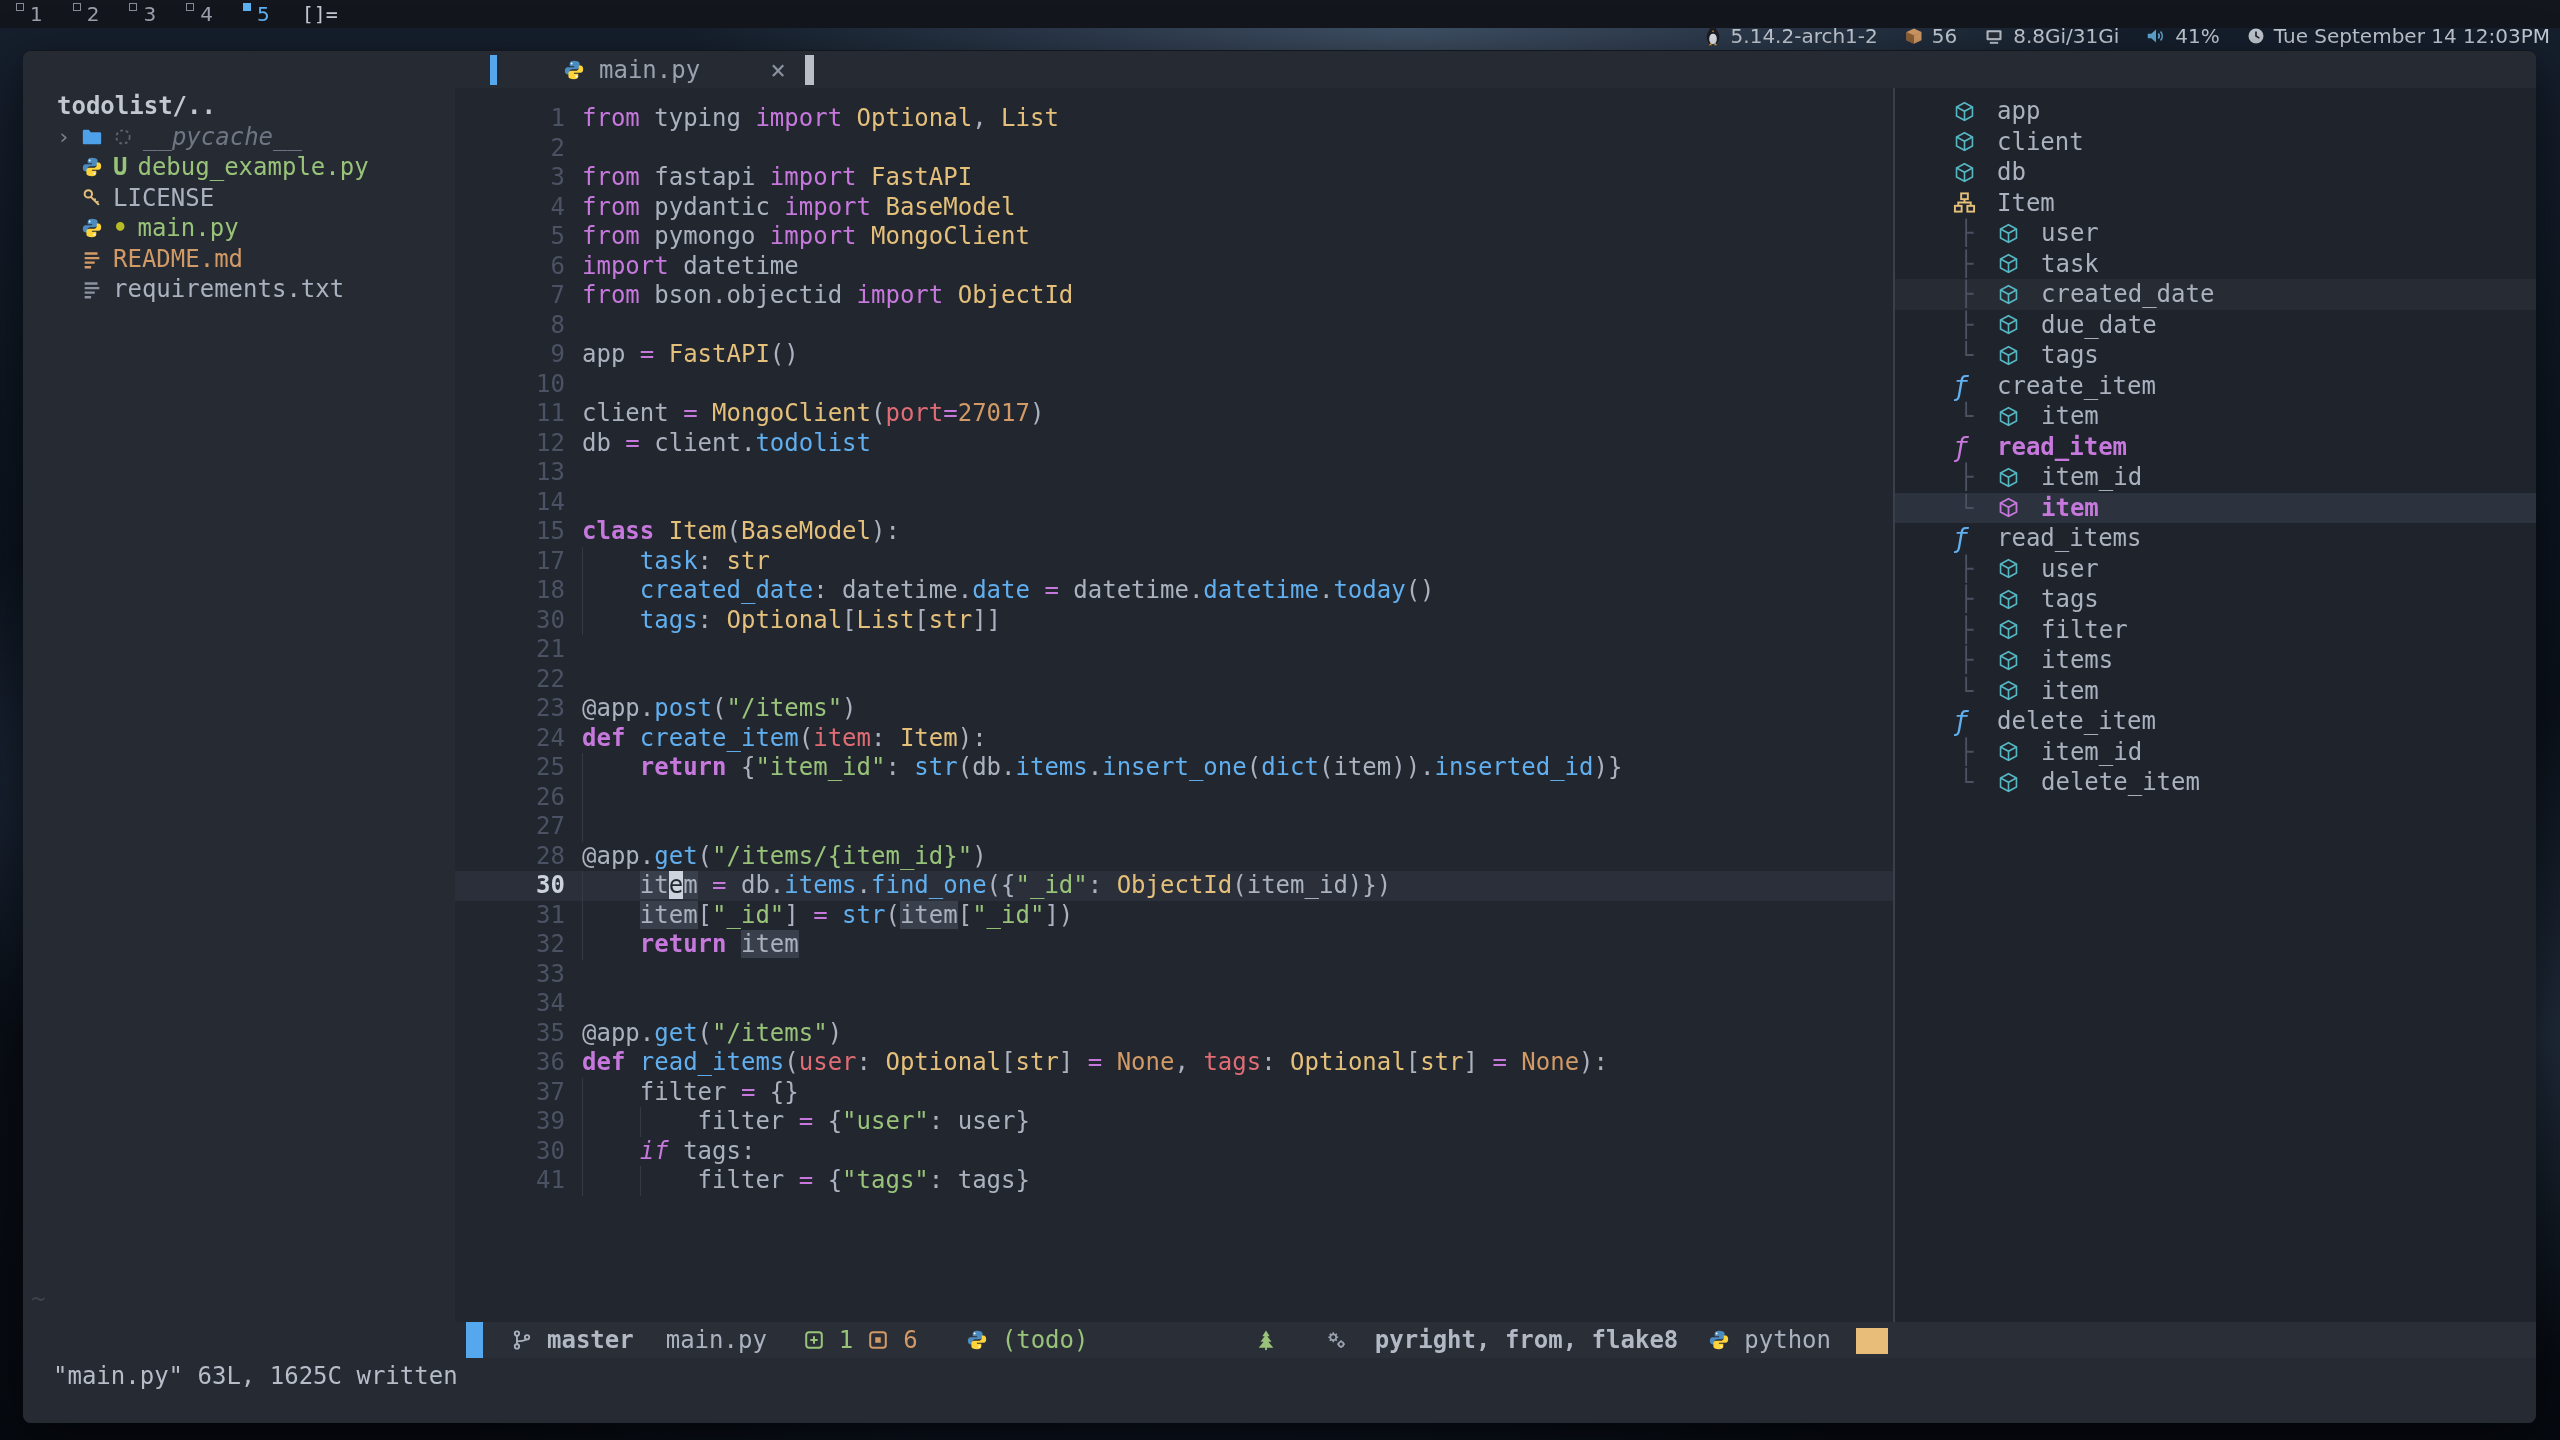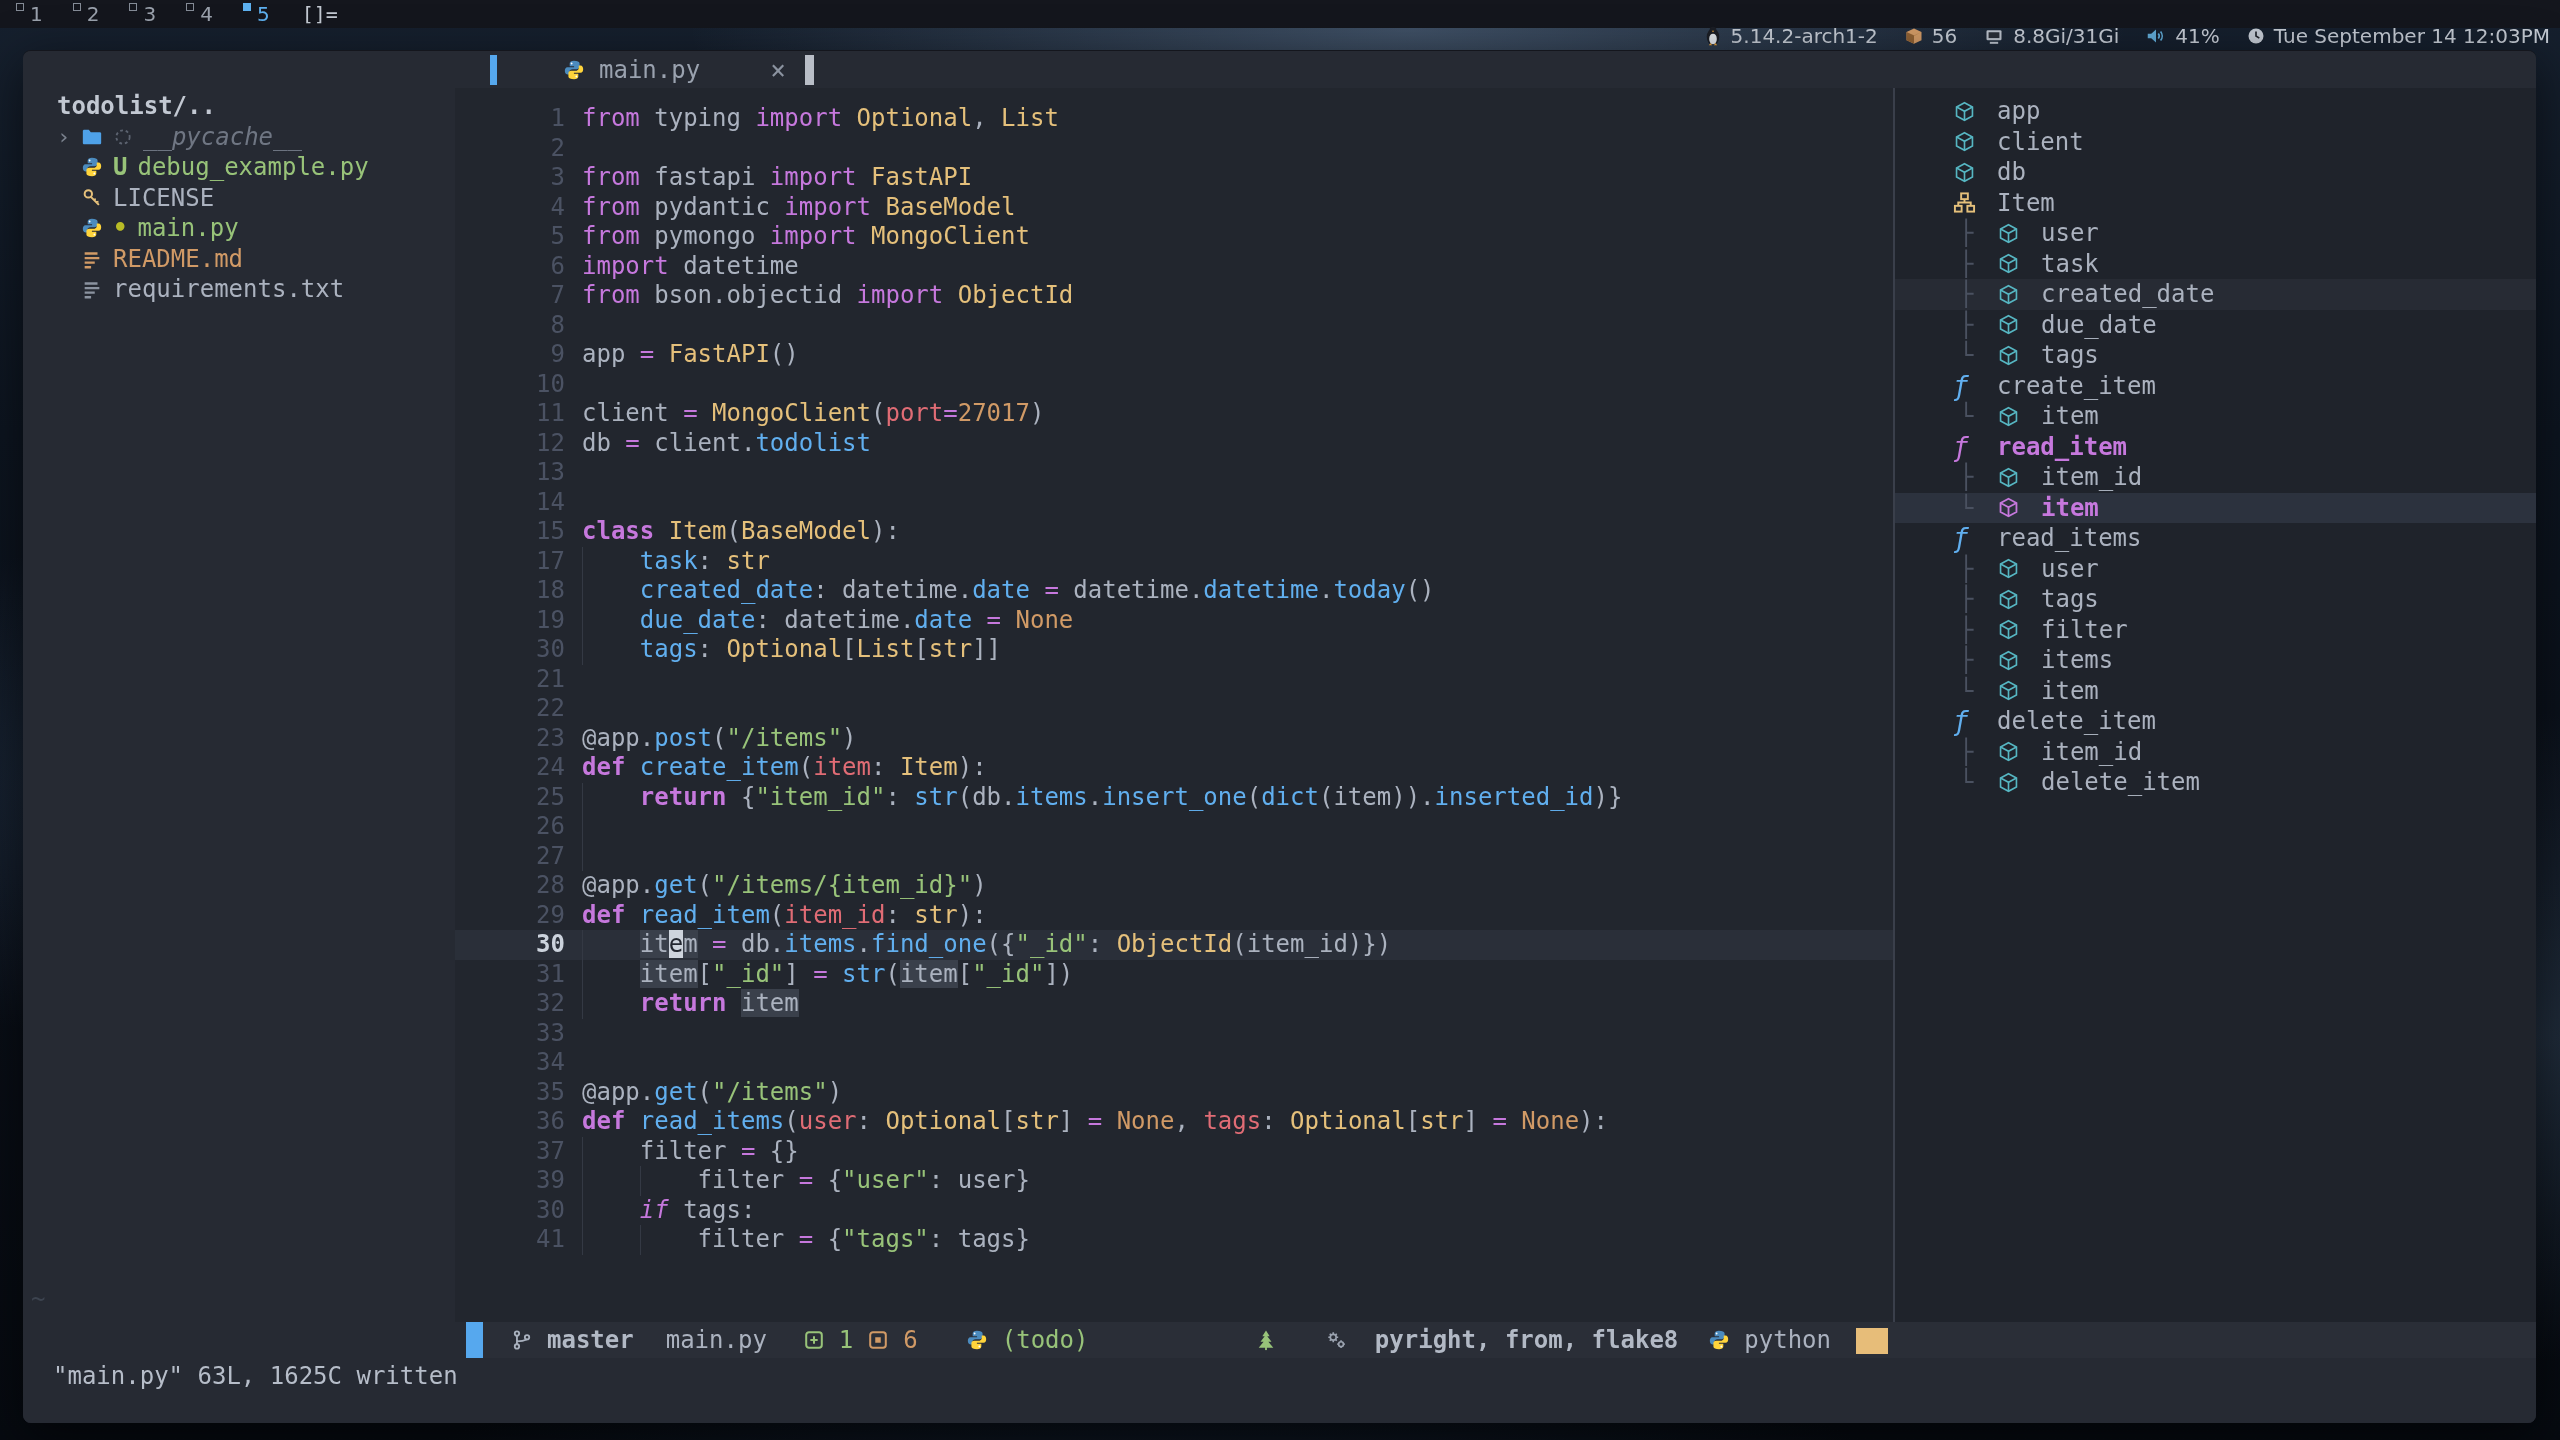--- a/index.html
+++ b/index.html
@@ -262,31 +262,29 @@
           <div class="line"><span class="lnum">8</span><span class="code"></span></div>
           <div class="line"><span class="lnum">9</span><span class="code"><span class="fg">app </span><span class="kw">=</span><span class="fg"> </span><span class="ty">FastAPI</span><span class="fg">()</span></span></div>
           <div class="line"><span class="lnum">10</span><span class="code"></span></div>
           <div class="line"><span class="lnum">11</span><span class="code"><span class="fg">client </span><span class="kw">=</span><span class="fg"> </span><span class="ty">MongoClient</span><span class="fg">(</span><span class="pa">port</span><span class="kw">=</span><span class="nu">27017</span><span class="fg">)</span></span></div>
           <div class="line"><span class="lnum">12</span><span class="code"><span class="fg">db </span><span class="kw">=</span><span class="fg"> client.</span><span class="fn">todolist</span></span></div>
           <div class="line"><span class="lnum">13</span><span class="code"></span></div>
           <div class="line"><span class="lnum">14</span><span class="code"></span></div>
           <div class="line"><span class="lnum">15</span><span class="code"><span class="kwb">class </span><span class="ty">Item</span><span class="fg">(</span><span class="ty">BaseModel</span><span class="fg">):</span></span></div>
           <div class="line"><i class="gd" style="left: 127px;"></i><span class="lnum">17</span><span class="code"><span class="fg">    </span><span class="fn">task</span><span class="fg">: </span><span class="ty">str</span></span></div>
           <div class="line"><i class="gd" style="left: 127px;"></i><span class="lnum">18</span><span class="code"><span class="fg">    </span><span class="fn">created_date</span><span class="fg">: </span><span class="fg">datetime.</span><span class="fn">date</span><span class="fg"> </span><span class="kw">=</span><span class="fg"> datetime.</span><span class="fn">datetime</span><span class="fg">.</span><span class="fn">today</span><span class="fg">()</span></span></div>
-          <div class="line"><i class="gd" style="left: 127px;"></i><span class="lnum">19</span><span class="code"><span class="fg">    </span><span class="fn">due_date</span><span class="fg">: </span><span class="fg">datetime.</span><span class="fn">date</span><span class="fg"> </span><span class="kw">=</span><span class="fg"> </span><span class="nu">None</span></span></div>
           <div class="line"><i class="gd" style="left: 127px;"></i><span class="lnum">30</span><span class="code"><span class="fg">    </span><span class="fn">tags</span><span class="fg">: </span><span class="ty">Optional</span><span class="fg">[</span><span class="ty">List</span><span class="fg">[</span><span class="ty">str</span><span class="fg">]]</span></span></div>
           <div class="line"><span class="lnum">21</span><span class="code"></span></div>
           <div class="line"><span class="lnum">22</span><span class="code"></span></div>
           <div class="line"><span class="lnum">23</span><span class="code"><span class="fg">@app.</span><span class="fn">post</span><span class="fg">(</span><span class="st">"/items"</span><span class="fg">)</span></span></div>
           <div class="line"><span class="lnum">24</span><span class="code"><span class="kwb">def </span><span class="fn">create_item</span><span class="fg">(</span><span class="pa">item</span><span class="fg">: </span><span class="ty">Item</span><span class="fg">):</span></span></div>
           <div class="line"><i class="gd" style="left: 127px;"></i><span class="lnum">25</span><span class="code"><span class="fg">    </span><span class="kwb">return</span><span class="fg"> {</span><span class="st">"item_id"</span><span class="fg">: </span><span class="fn">str</span><span class="fg">(db.</span><span class="fn">items</span><span class="fg">.</span><span class="fn">insert_one</span><span class="fg">(</span><span class="fn">dict</span><span class="fg">(item)).</span><span class="fn">inserted_id</span><span class="fg">)}</span></span></div>
           <div class="line"><i class="gd" style="left: 127px;"></i><span class="lnum">26</span><span class="code"></span></div>
           <div class="line"><i class="gd" style="left: 127px;"></i><span class="lnum">27</span><span class="code"></span></div>
           <div class="line"><span class="lnum">28</span><span class="code"><span class="fg">@app.</span><span class="fn">get</span><span class="fg">(</span><span class="st">"/items/{item_id}"</span><span class="fg">)</span></span></div>
-          <div class="line"><span class="lnum">29</span><span class="code"><span class="kwb">def </span><span class="fn">read_item</span><span class="fg">(</span><span class="pa">item_id</span><span class="fg">: </span><span class="ty">str</span><span class="fg">):</span></span></div>
           <div class="line cursorline"><i class="gd" style="left: 127px;"></i><span class="lnum">30</span><span class="code"><span class="fg">    </span><span class="wh">it</span><span class="cur">e</span><span class="wh">m</span><span class="fg"> </span><span class="kw">=</span><span class="fg"> db.</span><span class="fn">items</span><span class="fg">.</span><span class="fn">find_one</span><span class="fg">({</span><span class="st">"_id"</span><span class="fg">: </span><span class="ty">ObjectId</span><span class="fg">(item_id)})</span></span></div>
           <div class="line"><i class="gd" style="left: 127px;"></i><span class="lnum">31</span><span class="code"><span class="fg">    </span><span class="wh">item</span><span class="fg">[</span><span class="st">"_id"</span><span class="fg">] </span><span class="kw">=</span><span class="fg"> </span><span class="fn">str</span><span class="fg">(</span><span class="wh">item</span><span class="fg">[</span><span class="st">"_id"</span><span class="fg">])</span></span></div>
           <div class="line"><i class="gd" style="left: 127px;"></i><span class="lnum">32</span><span class="code"><span class="fg">    </span><span class="kwb">return</span><span class="fg"> </span><span class="wh">item</span></span></div>
           <div class="line"><span class="lnum">33</span><span class="code"></span></div>
           <div class="line"><span class="lnum">34</span><span class="code"></span></div>
           <div class="line"><span class="lnum">35</span><span class="code"><span class="fg">@app.</span><span class="fn">get</span><span class="fg">(</span><span class="st">"/items"</span><span class="fg">)</span></span></div>
           <div class="line"><span class="lnum">36</span><span class="code"><span class="kwb">def </span><span class="fn">read_items</span><span class="fg">(</span><span class="pa">user</span><span class="fg">: </span><span class="ty">Optional</span><span class="fg">[</span><span class="ty">str</span><span class="fg">] </span><span class="kw">=</span><span class="fg"> </span><span class="nu">None</span><span class="fg">, </span><span class="pa">tags</span><span class="fg">: </span><span class="ty">Optional</span><span class="fg">[</span><span class="ty">str</span><span class="fg">] </span><span class="kw">=</span><span class="fg"> </span><span class="nu">None</span><span class="fg">):</span></span></div>
           <div class="line"><i class="gd" style="left: 127px;"></i><span class="lnum">37</span><span class="code"><span class="fg">    filter </span><span class="kw">=</span><span class="fg"> {}</span></span></div>
           <div class="line"><i class="gd" style="left: 127px;"></i><i class="gd" style="left: 184.84px;"></i><span class="lnum">39</span><span class="code"><span class="fg">        filter </span><span class="kw">=</span><span class="fg"> {</span><span class="st">"user"</span><span class="fg">: user}</span></span></div>
           <div class="line"><i class="gd" style="left: 127px;"></i><span class="lnum">30</span><span class="code"><span class="fg">    </span><span class="kwi">if</span><span class="fg"> tags:</span></span></div>

